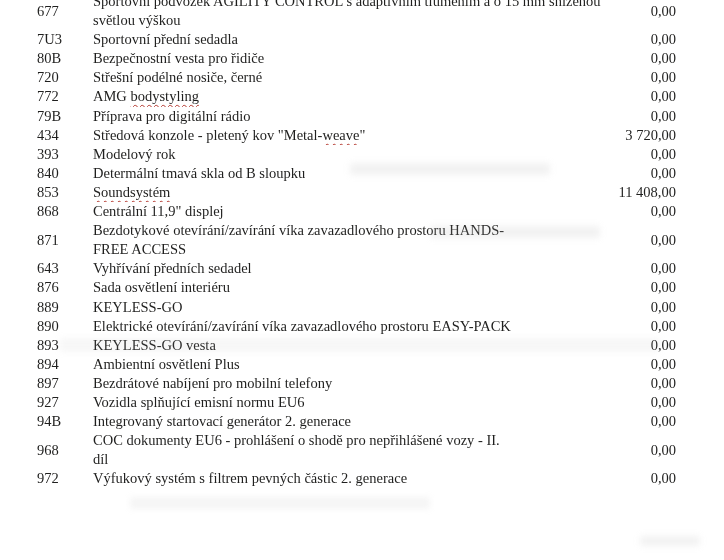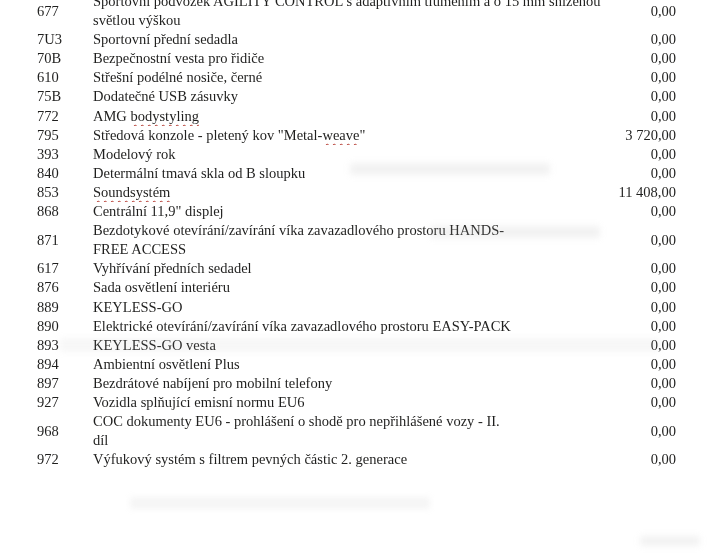--- a/index.html
+++ b/index.html
@@ -77,41 +77,41 @@
           <td class="code">677</td>
           <td class="desc wrap2">Sportovní podvozek AGILITY CONTROL s adaptivním tlumením a o 15 mm sníženou<br>světlou výškou</td>
           <td class="price">0,00</td>
         </tr>
         <tr>
           <td class="code">7U3</td>
           <td class="desc">Sportovní přední sedadla</td>
           <td class="price">0,00</td>
         </tr>
         <tr>
-          <td class="code">70B</td>
+          <td class="code">80B</td>
           <td class="desc">Bezpečnostní vesta pro řidiče</td>
           <td class="price">0,00</td>
         </tr>
         <tr>
-          <td class="code">610</td>
+          <td class="code">720</td>
           <td class="desc">Střešní podélné nosiče, černé</td>
-          <td class="price">0,00</td>
-        </tr>
-        <tr>
-          <td class="code">75B</td>
-          <td class="desc">Dodatečné USB zásuvky</td>
           <td class="price">0,00</td>
         </tr>
         <tr>
           <td class="code">772</td>
           <td class="desc">AMG <span class="sq">bodystyling</span></td>
           <td class="price">0,00</td>
         </tr>
         <tr>
-          <td class="code">795</td>
+          <td class="code">79B</td>
+          <td class="desc">Příprava pro digitální rádio</td>
+          <td class="price">0,00</td>
+        </tr>
+        <tr>
+          <td class="code">434</td>
           <td class="desc">Středová konzole - pletený kov "Metal-<span class="sq">weave</span>"</td>
           <td class="price">3 720,00</td>
         </tr>
         <tr>
           <td class="code">393</td>
           <td class="desc">Modelový rok</td>
           <td class="price">0,00</td>
         </tr>
         <tr>
           <td class="code">840</td>
@@ -127,21 +127,21 @@
           <td class="code">868</td>
           <td class="desc">Centrální 11,9" displej</td>
           <td class="price">0,00</td>
         </tr>
         <tr>
           <td class="code">871</td>
           <td class="desc wrap2">Bezdotykové otevírání/zavírání víka zavazadlového prostoru HANDS-<br>FREE ACCESS</td>
           <td class="price">0,00</td>
         </tr>
         <tr>
-          <td class="code">617</td>
+          <td class="code">643</td>
           <td class="desc">Vyhřívání předních sedadel</td>
           <td class="price">0,00</td>
         </tr>
         <tr>
           <td class="code">876</td>
           <td class="desc">Sada osvětlení interiéru</td>
           <td class="price">0,00</td>
         </tr>
         <tr>
           <td class="code">889</td>
@@ -164,20 +164,25 @@
           <td class="price">0,00</td>
         </tr>
         <tr>
           <td class="code">897</td>
           <td class="desc">Bezdrátové nabíjení pro mobilní telefony</td>
           <td class="price">0,00</td>
         </tr>
         <tr>
           <td class="code">927</td>
           <td class="desc">Vozidla splňující emisní normu EU6</td>
+          <td class="price">0,00</td>
+        </tr>
+        <tr>
+          <td class="code">94B</td>
+          <td class="desc">Integrovaný startovací generátor 2. generace</td>
           <td class="price">0,00</td>
         </tr>
         <tr>
           <td class="code">968</td>
           <td class="desc wrap2">COC dokumenty EU6 - prohlášení o shodě pro nepřihlášené vozy - II.<br>díl</td>
           <td class="price">0,00</td>
         </tr>
         <tr>
           <td class="code">972</td>
           <td class="desc">Výfukový systém s filtrem pevných částic 2. generace</td>

